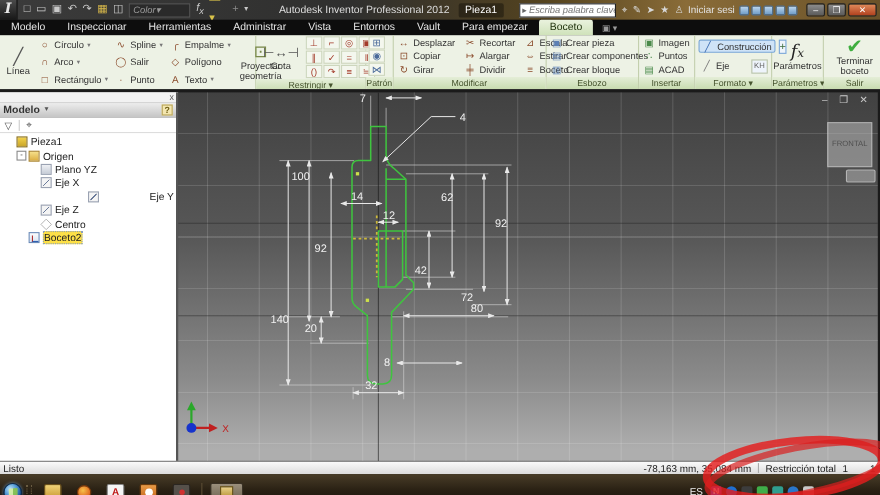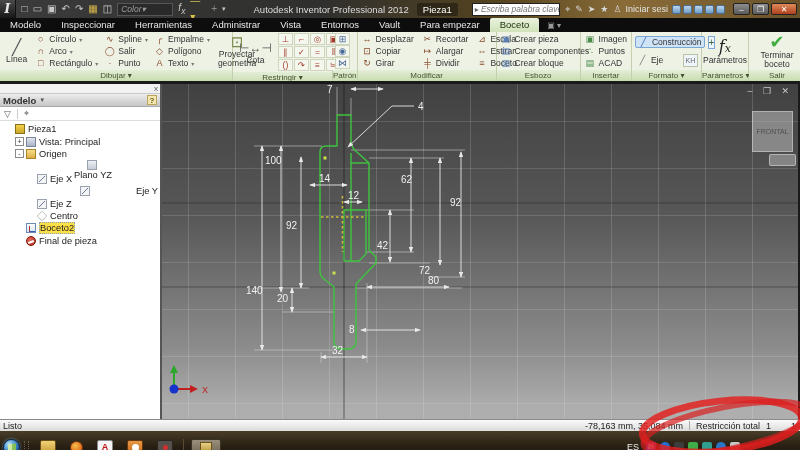--- a/index.html
+++ b/index.html
@@ -260,21 +260,20 @@
               <span class="ic">A</span>
               <span>Texto</span>
               <span class="dd">▾</span>
             </div>
         </div>
         <div class="bigbtn">
           <span class="bic" style="color:#7a8a4a">⊡</span>
           <span>Proyectar geometría</span>
         </div>
       </div>
-      <div class="rpanel-label">Dibujar ▾</div>
     </div>
 
     <div class="rpanel" style="width:100px">
       <div class="rpanel-body">
         <div class="bigbtn">
           <span class="bic" style="font-size:12px">⊢↔⊣</span>
           <span>Cota</span>
         </div>
         <div class="grid34">
             <span>⊥</span>
@@ -445,30 +444,25 @@
         <span class="sep"></span>
         <span>⌖</span>
       </div>
       <div id="btree">
           <div class="trow" style="padding-left: 0px;">
             <span class="noexp"></span>
             <span class="gicon gi-part"></span>
             <span class="lbl">Pieza1</span>
           </div>
           <div class="trow" style="padding-left: 11px;">
-            <span class="exp">+</span>
-            <span class="gicon gi-view"></span>
-            <span class="lbl">Vista: Principal</span>
-          </div>
-          <div class="trow" style="padding-left: 11px;">
             <span class="exp">-</span>
             <span class="gicon gi-folder"></span>
             <span class="lbl">Origen</span>
           </div>
-          <div class="trow" style="padding-left: 22px; flex-direction: column;">
+          <div class="trow" style="padding-left: 22px;">
             <span class="noexp"></span>
             <span class="gicon gi-plane"></span>
             <span class="lbl">Plano YZ</span>
           </div>
           <div class="trow" style="padding-left: 22px;">
             <span class="noexp"></span>
             <span class="gicon gi-axis"></span>
             <span class="lbl">Eje X</span>
           </div>
           <div class="trow" style="padding-left: 22px; gap: 43px;">
@@ -483,25 +477,20 @@
           </div>
           <div class="trow" style="padding-left: 22px;">
             <span class="noexp"></span>
             <span class="gicon gi-center"></span>
             <span class="lbl">Centro</span>
           </div>
           <div class="trow sel" style="padding-left: 11px;">
             <span class="noexp"></span>
             <span class="gicon gi-sketch"></span>
             <span class="lbl">Boceto2</span>
-          </div>
-          <div class="trow" style="padding-left: 11px;">
-            <span class="noexp"></span>
-            <span class="gicon gi-eop"></span>
-            <span class="lbl">Final de pieza</span>
           </div>
         </div>
     </div>
 
     <div id="canvas">
       <div id="docbtns">– ❐ ✕</div>
       <div id="viewcube">FRONTAL</div>
       <div id="navstub"></div>
       <svg id="sketchsvg" width="636" height="335">
           <defs>

